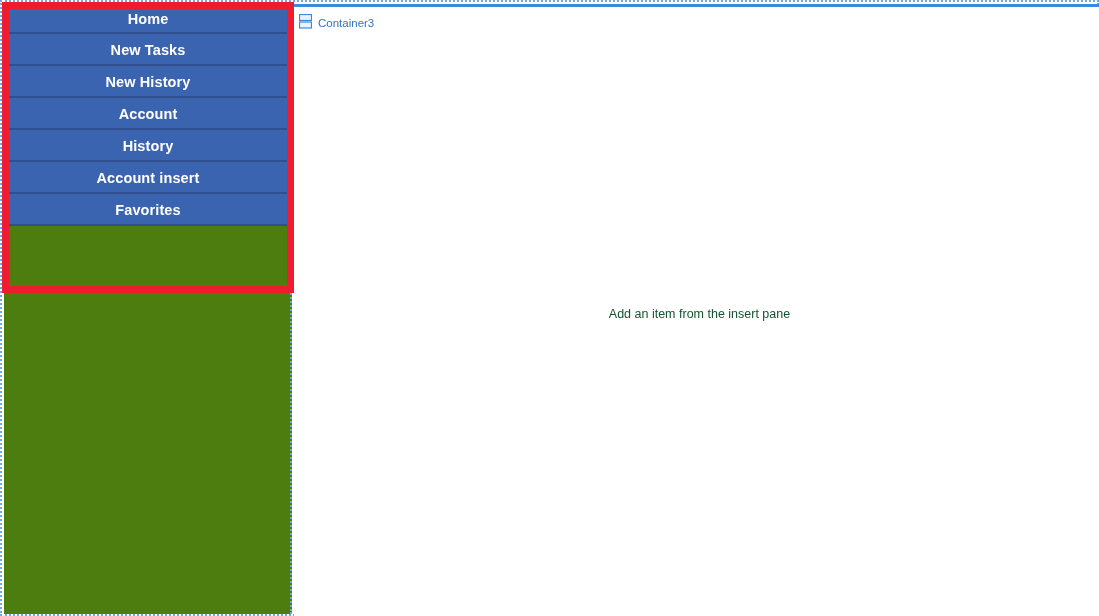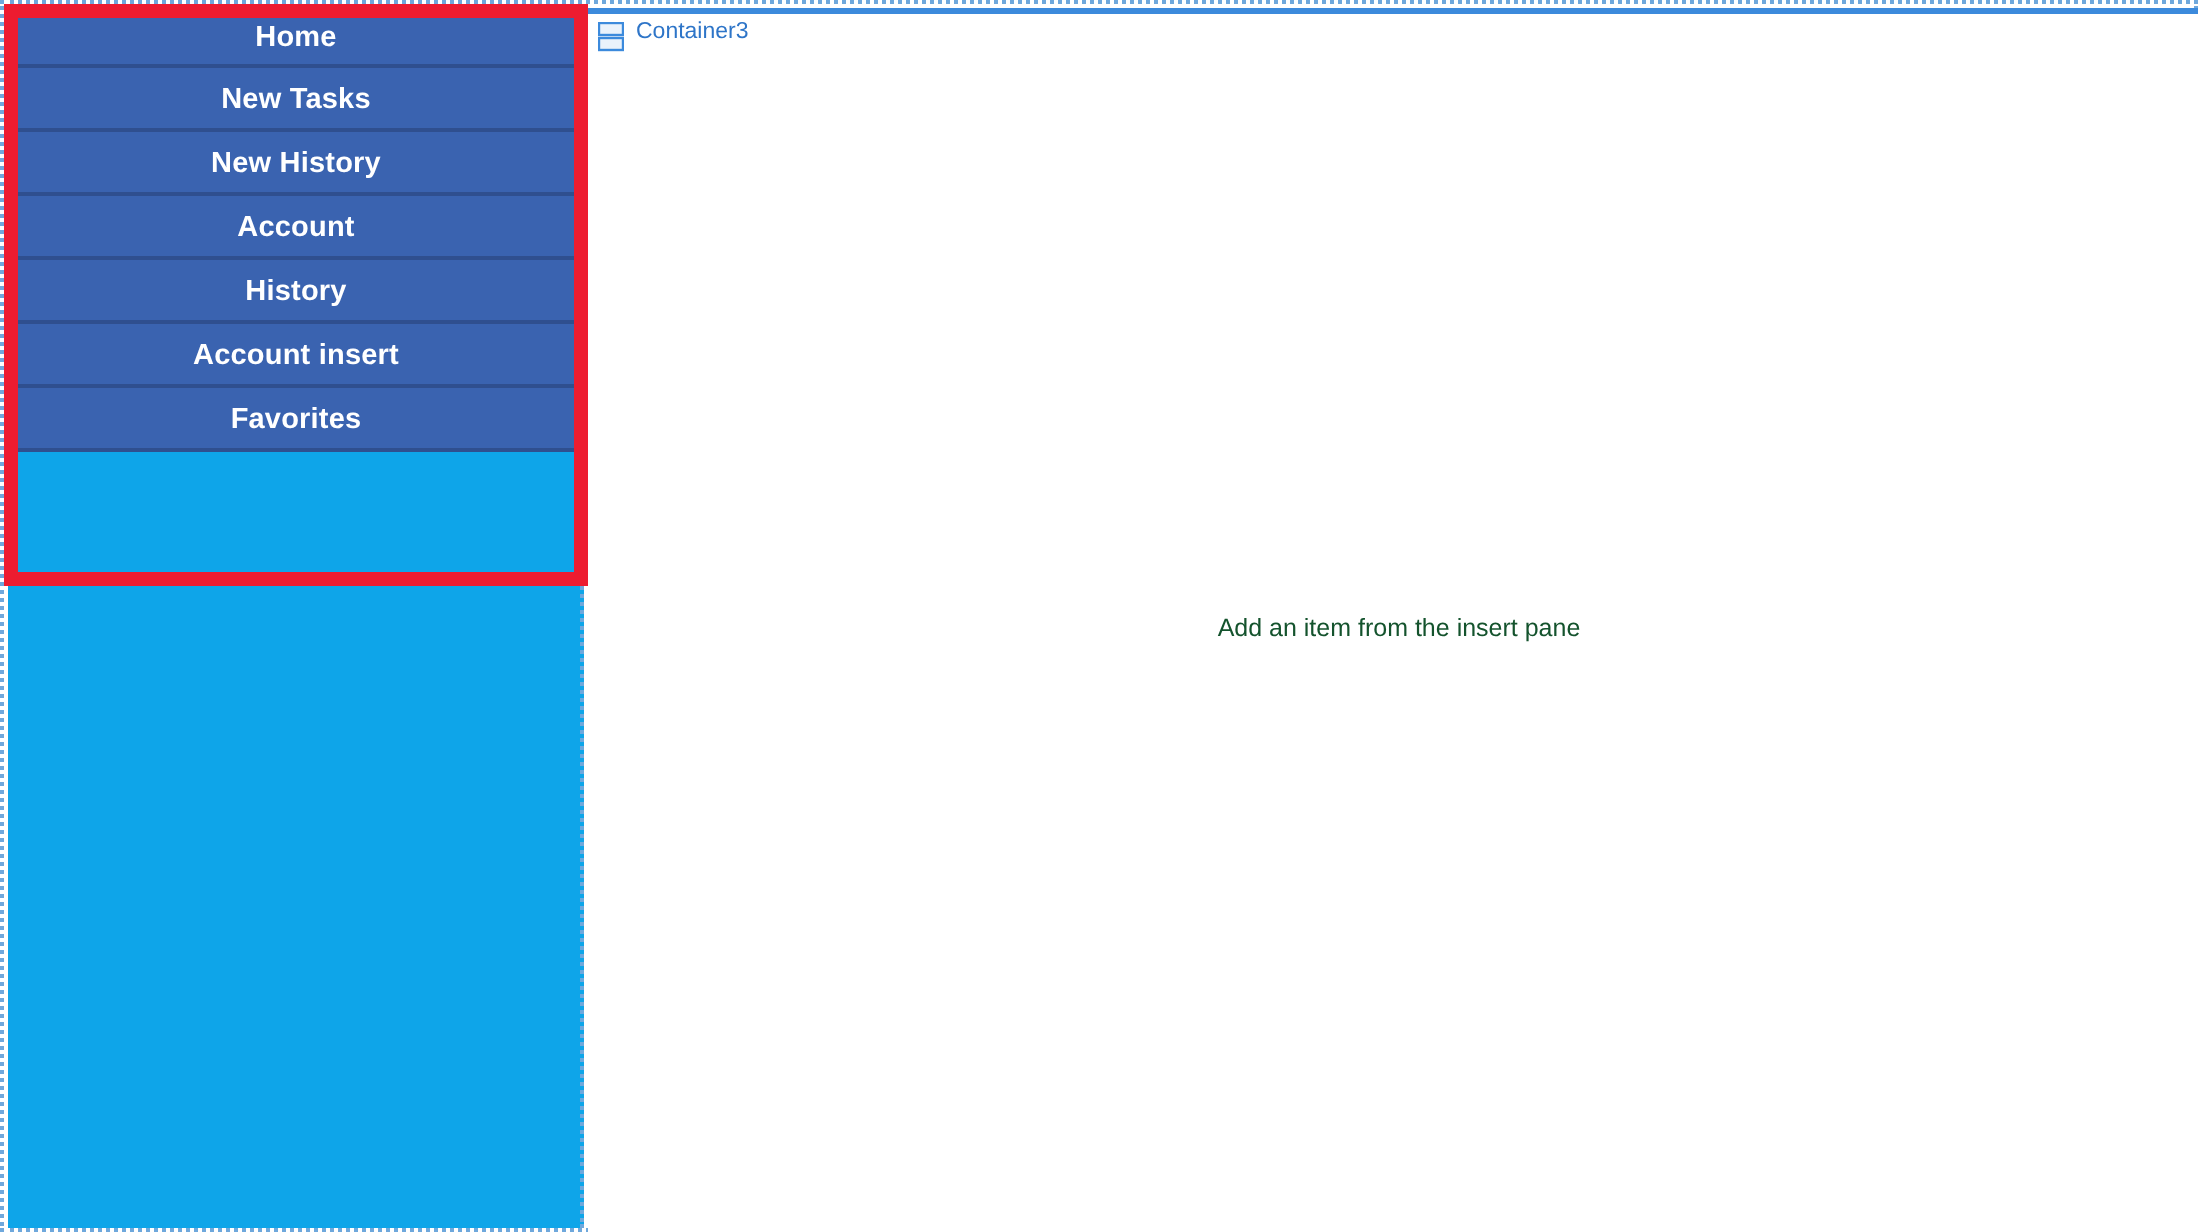--- a/index.html
+++ b/index.html
@@ -26,21 +26,21 @@
     background: #ffffff;
   }
 
   
   #nav-panel {
     position: absolute;
     left: 2px;
     top: 0px;
     width: 288px;
     height: 612px;
-    background: #0ea5e9;
+    background: #4d7c0f;
     box-sizing: border-box;
     border-right: 2px dotted #6FA8DC;
     z-index: 2;
   }
 
   #nav-list {
     position: absolute;
     left: 0;
     top: 0;
     width: 288px;
@@ -87,21 +87,21 @@
     box-sizing: border-box;
     border-top: 3px solid #3C8ADC;
     z-index: 1;
   }
 
   #container-header {
     position: absolute;
     left: 5px;
     top: 4px;
     display: flex;
-    align-items: flex-start;
+    align-items: flex-end;
     gap: 6px;
     height: 18px;
   }
 
   #container-icon {
     width: 13px;
     height: 15px;
     display: block;
   }
 

